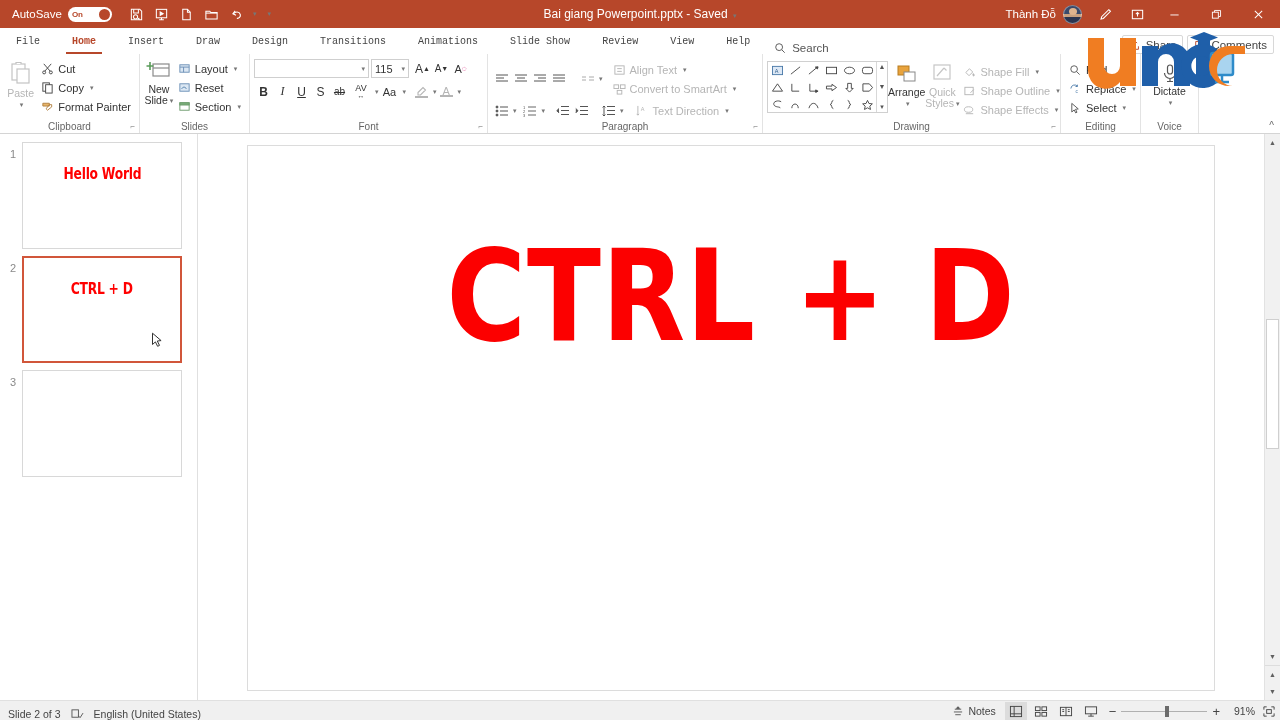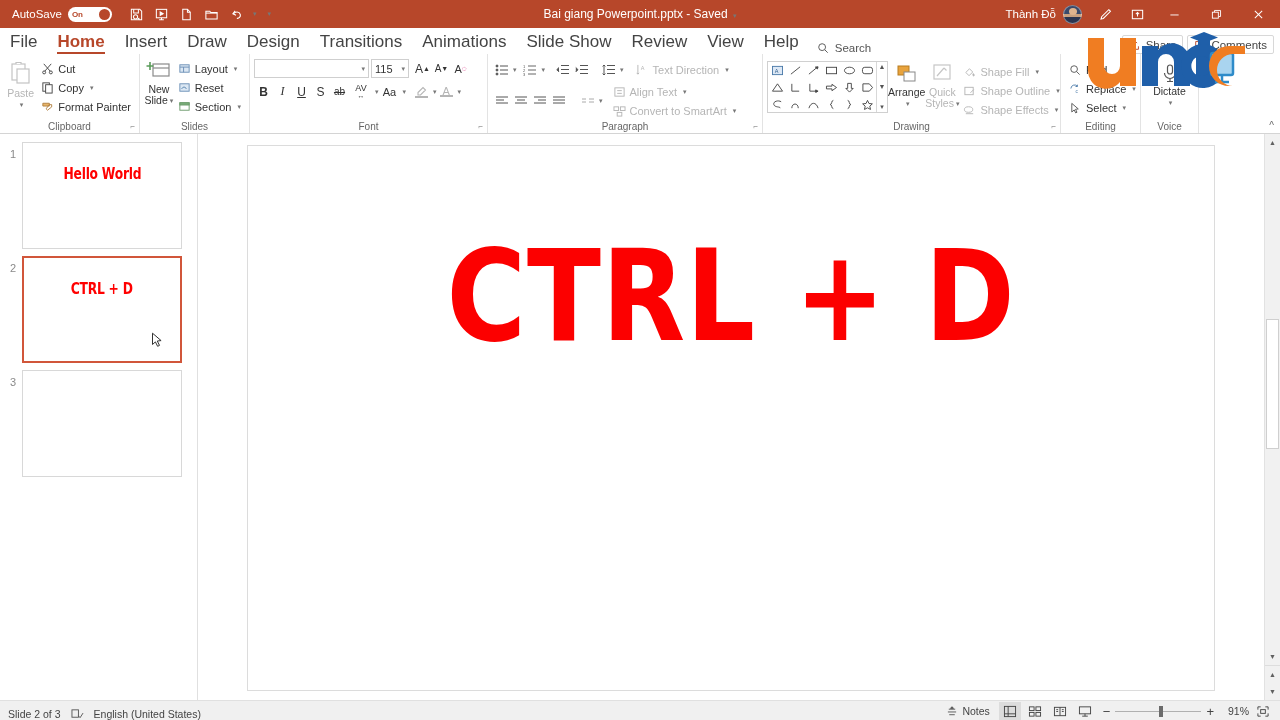--- a/index.html
+++ b/index.html
@@ -26,21 +26,21 @@
   .doc-title span{pointer-events:auto;}
   .title-right{margin-left:auto;display:flex;align-items:center;gap:2px;padding-right:2px;}
   .user{display:flex;align-items:center;gap:7px;font-size:11.5px;margin-right:6px;}
   .avatar{width:19px;height:19px;border-radius:50%;background:linear-gradient(#3a4a6b 45%,#c9a07e 45%,#c9a07e 62%,#2b3550 62%);overflow:hidden;position:relative;border:1px solid rgba(255,255,255,.4);}
   .avatar:after{content:"";position:absolute;left:5px;top:2px;width:8px;height:7px;border-radius:50%;background:#e0b48e;}
   .tb-icon{width:30px;height:26px;display:flex;align-items:center;justify-content:center;}
   .win-btn{width:40px;height:28px;display:flex;align-items:center;justify-content:center;font-size:12px;}
 
   
   .tabsbar{height:26px;background:#fff;display:flex;align-items:flex-end;flex:0 0 26px;position:relative;border-bottom:0;}
-  .tab{padding:0 10px;height:24px;line-height:24px;font-size:17px;color:#444;position:relative;white-space:nowrap;}
+  .tab{padding:0 16px;height:24px;line-height:24px;font-size:10px;color:#444;position:relative;white-space:nowrap;font-family:Liberation Mono, monospace;}
   .tab.active{color:#b7472a;font-weight:bold;}
   .tab.active:after{content:"";position:absolute;left:10px;right:10px;bottom:0;height:2px;background:#b7472a;}
   .tab.file{color:#444;}
   .searchbox{display:flex;align-items:center;gap:6px;margin-left:8px;color:#555;font-size:11.5px;}
   .tabsbar-right{margin-left:auto;display:flex;align-items:center;gap:4px;padding-right:6px;}
   .share-btn,.comments-btn{display:flex;align-items:center;gap:5px;font-size:11.5px;color:#444;padding:2px 6px;border:1px solid #d8d8d8;border-radius:2px;background:#fff;height:19px;}
 
   
   .ribbon{height:80px;flex:0 0 80px;background:#fff;display:flex;position:relative;border-bottom:1px solid #d4d4d4;}
   .rgroup{position:relative;display:flex;flex-direction:column;justify-content:flex-start;padding:3px 0 0 0;border-right:1px solid #e3e3e3;}
@@ -86,21 +86,21 @@
   
   .vscroll{width:16px;flex:0 0 16px;background:#f1f1f1;display:flex;flex-direction:column;align-items:center;border-left:1px solid #e2e2e2;}
   .vs-btn{width:16px;height:17px;display:flex;align-items:center;justify-content:center;font-size:7px;color:#606060;}
   .vs-track{flex:1 1 auto;width:16px;position:relative;}
   .vs-thumb{position:absolute;left:1px;width:13px;top:168px;height:130px;background:#fff;border:1px solid #cfcfcf;}
   .vs-sep{width:16px;height:1px;background:#ddd;}
 
   
   .status{height:20px;flex:0 0 20px;background:#f0f0f0;display:flex;align-items:flex-end;font-size:10.5px;color:#444;border-top:1px solid #e0e0e0;}
   .st-left{display:flex;align-items:center;gap:10px;padding-left:8px;}
-  .st-right{margin-left:auto;display:flex;align-items:center;gap:3px;padding-right:6px;}
+  .st-right{margin-left:auto;display:flex;align-items:center;gap:3px;}
   .view-btn{width:22px;height:18px;display:flex;align-items:center;justify-content:center;}
   .view-btn.active{background:#dcdcdc;}
   .zoom-slider{display:flex;align-items:center;gap:5px;margin:0 4px;}
   .zt{width:86px;height:1px;background:#b0b0b0;position:relative;}
   .zt .knob{position:absolute;left:44px;top:-5px;width:4px;height:11px;background:#6b6b6b;}
   .zoom-pct{width:28px;text-align:right;}
 
   
   .unica{position:absolute;right:8px;top:32px;width:190px;height:58px;pointer-events:none;z-index:30;}
   .unica svg{display:block;}
@@ -408,20 +408,71 @@
         </div>
         <span class="chev">▾</span>
       </div>
       <div class="glabel">Font</div>
       <div class="dlg">⌐</div>
     </div>
 
     <div class="rgroup" style="width:275px">
       <div class="rbody" style="padding-top:3px;align-items:center">
         <div class="fbtn">
+          <svg width="14" height="10" viewBox="0 0 14 10" stroke="#555" stroke-width="1">
+              <path d="M1 1h12M1 4h8M1 7h12"></path>
+            </svg>
+        </div>
+        <div class="fbtn">
+          <svg width="14" height="10" viewBox="0 0 14 10" stroke="#555" stroke-width="1">
+              <path d="M1 1h12M3 4h8M1 7h12"></path>
+            </svg>
+        </div>
+        <div class="fbtn">
+          <svg width="14" height="10" viewBox="0 0 14 10" stroke="#555" stroke-width="1">
+              <path d="M1 1h12M5 4h8M1 7h12"></path>
+            </svg>
+        </div>
+        <div class="fbtn">
+          <svg width="14" height="10" viewBox="0 0 14 10" stroke="#555" stroke-width="1">
+              <path d="M1 1h12M1 4h12M1 7h12"></path>
+            </svg>
+        </div>
+        <div class="fbtn dis" style="margin-left:10px">
+          <svg width="14" height="10" viewBox="0 0 14 10" stroke="#aaa" stroke-width="1">
+              <path d="M1 3h4M1 6h4M8 3h5M8 6h5"></path>
+            </svg>
+        </div>
+        <span class="chev">▾</span>
+        <div class="col" style="margin-left:6px">
+          <div class="small-btn dis">
+            <span class="ico">
+              <svg width="13" height="12" viewBox="0 0 14 13" stroke="#b5b5b5" stroke-width="1" fill="none">
+                <rect x="2" y="2" width="10" height="9"></rect>
+                  <path d="M4.5 5h5M4.5 8h5"></path>
+              </svg>
+            </span>
+            <span>Align Text</span>
+            <span class="chev">▾</span>
+          </div>
+          <div class="small-btn dis">
+            <span class="ico">
+              <svg width="13" height="12" viewBox="0 0 14 13" stroke="#b5b5b5" stroke-width="1" fill="none">
+                <rect x="1" y="2" width="5" height="4"></rect>
+                  <rect x="8" y="2" width="5" height="4"></rect>
+                  <rect x="4.5" y="8" width="5" height="4"></rect>
+              </svg>
+            </span>
+            <span>Convert to SmartArt</span>
+            <span class="chev">▾</span>
+          </div>
+        </div>
+      </div>
+      <div class="rbody" style="padding-top:3px;align-items:center">
+        <div class="fbtn">
           <svg width="14" height="12" viewBox="0 0 14 12" stroke="#555" stroke-width="1" fill="#555">
             <circle cx="2" cy="2" r="1"></circle>
               <circle cx="2" cy="6" r="1"></circle>
               <circle cx="2" cy="10" r="1"></circle>
             <path d="M5 2h8M5 6h8M5 10h8" stroke-width="1" fill="none"></path>
           </svg>
         </div>
         <span class="chev">▾</span>
         <div class="fbtn" style="margin-left:4px">
           <svg width="14" height="12" viewBox="0 0 14 12" stroke="#555" stroke-width="0.9" fill="none">
@@ -457,71 +508,20 @@
               <svg width="13" height="12" viewBox="0 0 14 13" stroke="#b5b5b5" stroke-width="1" fill="none">
                 <path d="M2 1v10M0.7 9.6L2 11l1.3-1.4"></path>
                   <text x="5" y="6" font-size="6" fill="#b5b5b5" stroke="none">A</text>
               </svg>
             </span>
             <span>Text Direction</span>
             <span class="chev">▾</span>
           </div>
         </div>
       </div>
-      <div class="rbody" style="padding-top:3px;align-items:center">
-        <div class="fbtn">
-          <svg width="14" height="10" viewBox="0 0 14 10" stroke="#555" stroke-width="1">
-              <path d="M1 1h12M1 4h8M1 7h12"></path>
-            </svg>
-        </div>
-        <div class="fbtn">
-          <svg width="14" height="10" viewBox="0 0 14 10" stroke="#555" stroke-width="1">
-              <path d="M1 1h12M3 4h8M1 7h12"></path>
-            </svg>
-        </div>
-        <div class="fbtn">
-          <svg width="14" height="10" viewBox="0 0 14 10" stroke="#555" stroke-width="1">
-              <path d="M1 1h12M5 4h8M1 7h12"></path>
-            </svg>
-        </div>
-        <div class="fbtn">
-          <svg width="14" height="10" viewBox="0 0 14 10" stroke="#555" stroke-width="1">
-              <path d="M1 1h12M1 4h12M1 7h12"></path>
-            </svg>
-        </div>
-        <div class="fbtn dis" style="margin-left:10px">
-          <svg width="14" height="10" viewBox="0 0 14 10" stroke="#aaa" stroke-width="1">
-              <path d="M1 3h4M1 6h4M8 3h5M8 6h5"></path>
-            </svg>
-        </div>
-        <span class="chev">▾</span>
-        <div class="col" style="margin-left:6px">
-          <div class="small-btn dis">
-            <span class="ico">
-              <svg width="13" height="12" viewBox="0 0 14 13" stroke="#b5b5b5" stroke-width="1" fill="none">
-                <rect x="2" y="2" width="10" height="9"></rect>
-                  <path d="M4.5 5h5M4.5 8h5"></path>
-              </svg>
-            </span>
-            <span>Align Text</span>
-            <span class="chev">▾</span>
-          </div>
-          <div class="small-btn dis">
-            <span class="ico">
-              <svg width="13" height="12" viewBox="0 0 14 13" stroke="#b5b5b5" stroke-width="1" fill="none">
-                <rect x="1" y="2" width="5" height="4"></rect>
-                  <rect x="8" y="2" width="5" height="4"></rect>
-                  <rect x="4.5" y="8" width="5" height="4"></rect>
-              </svg>
-            </span>
-            <span>Convert to SmartArt</span>
-            <span class="chev">▾</span>
-          </div>
-        </div>
-      </div>
       <div class="glabel">Paragraph</div>
       <div class="dlg">⌐</div>
     </div>
 
     <div class="rgroup" style="width:298px">
       <div class="rbody" style="padding-top:2px;align-items:flex-start">
         <div class="shapes">
           <div class="shape-rows">
             <div class="shape-cell">
                 <svg width="13" height="11" viewBox="0 0 14 12">

